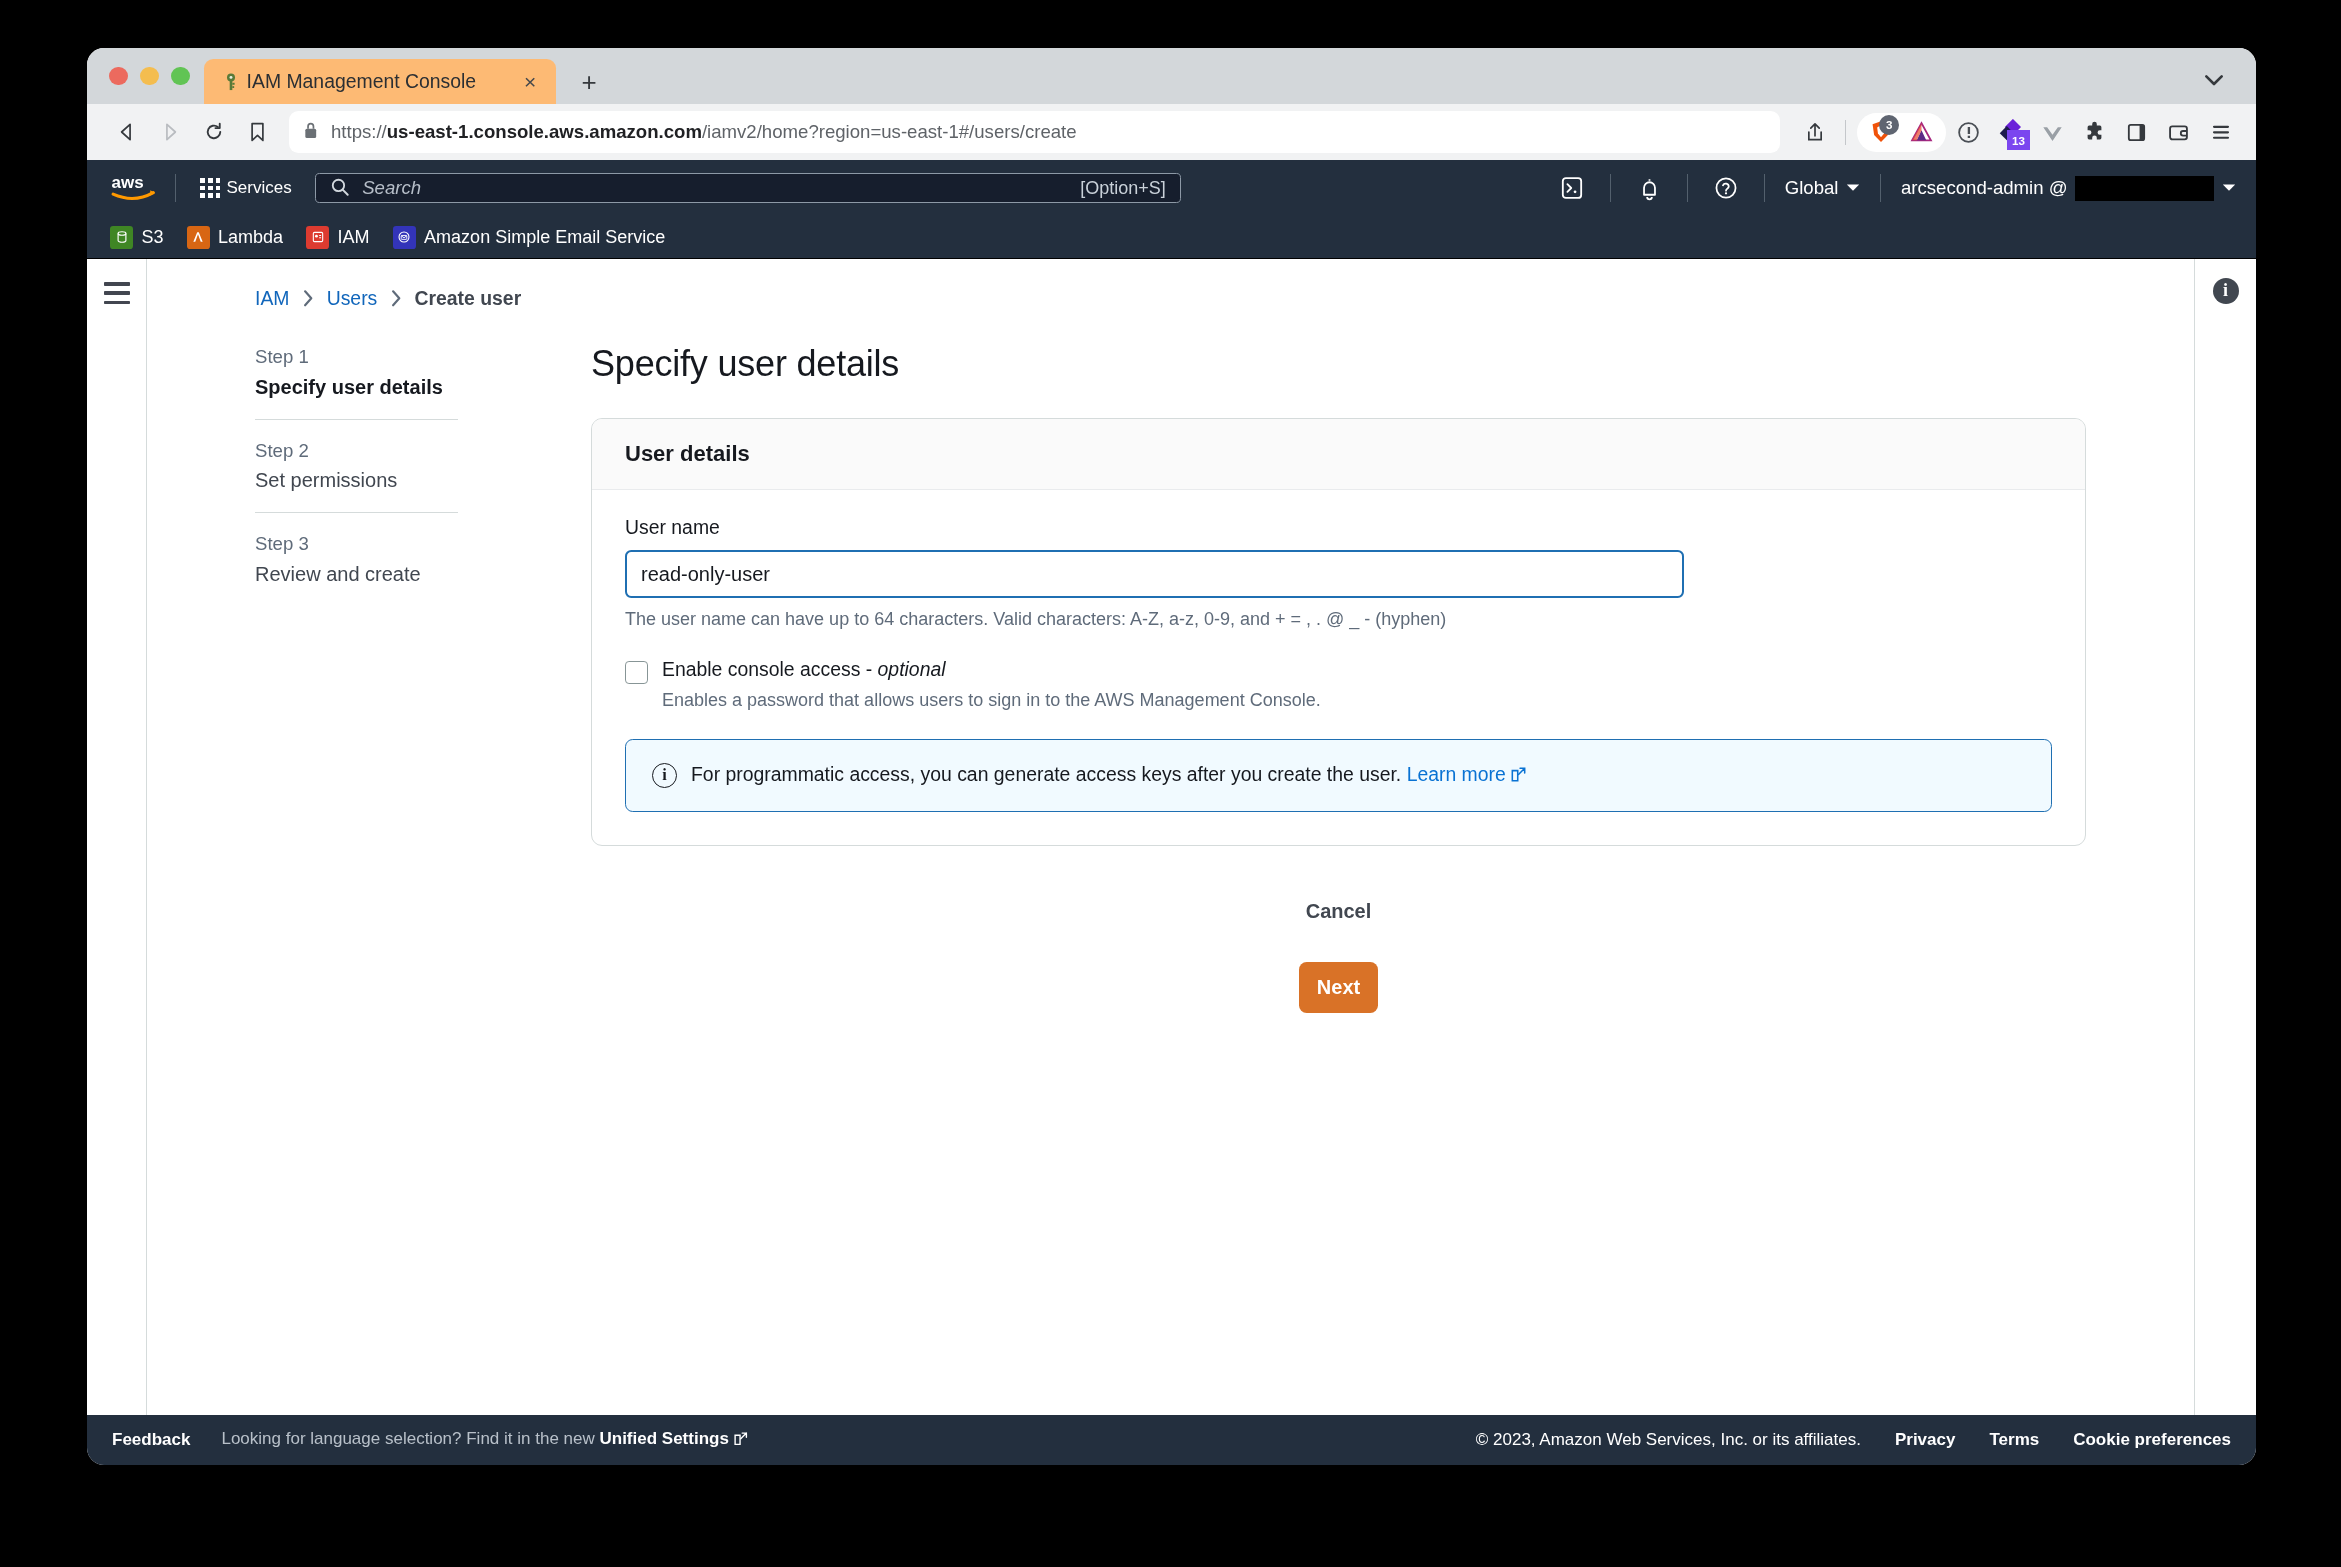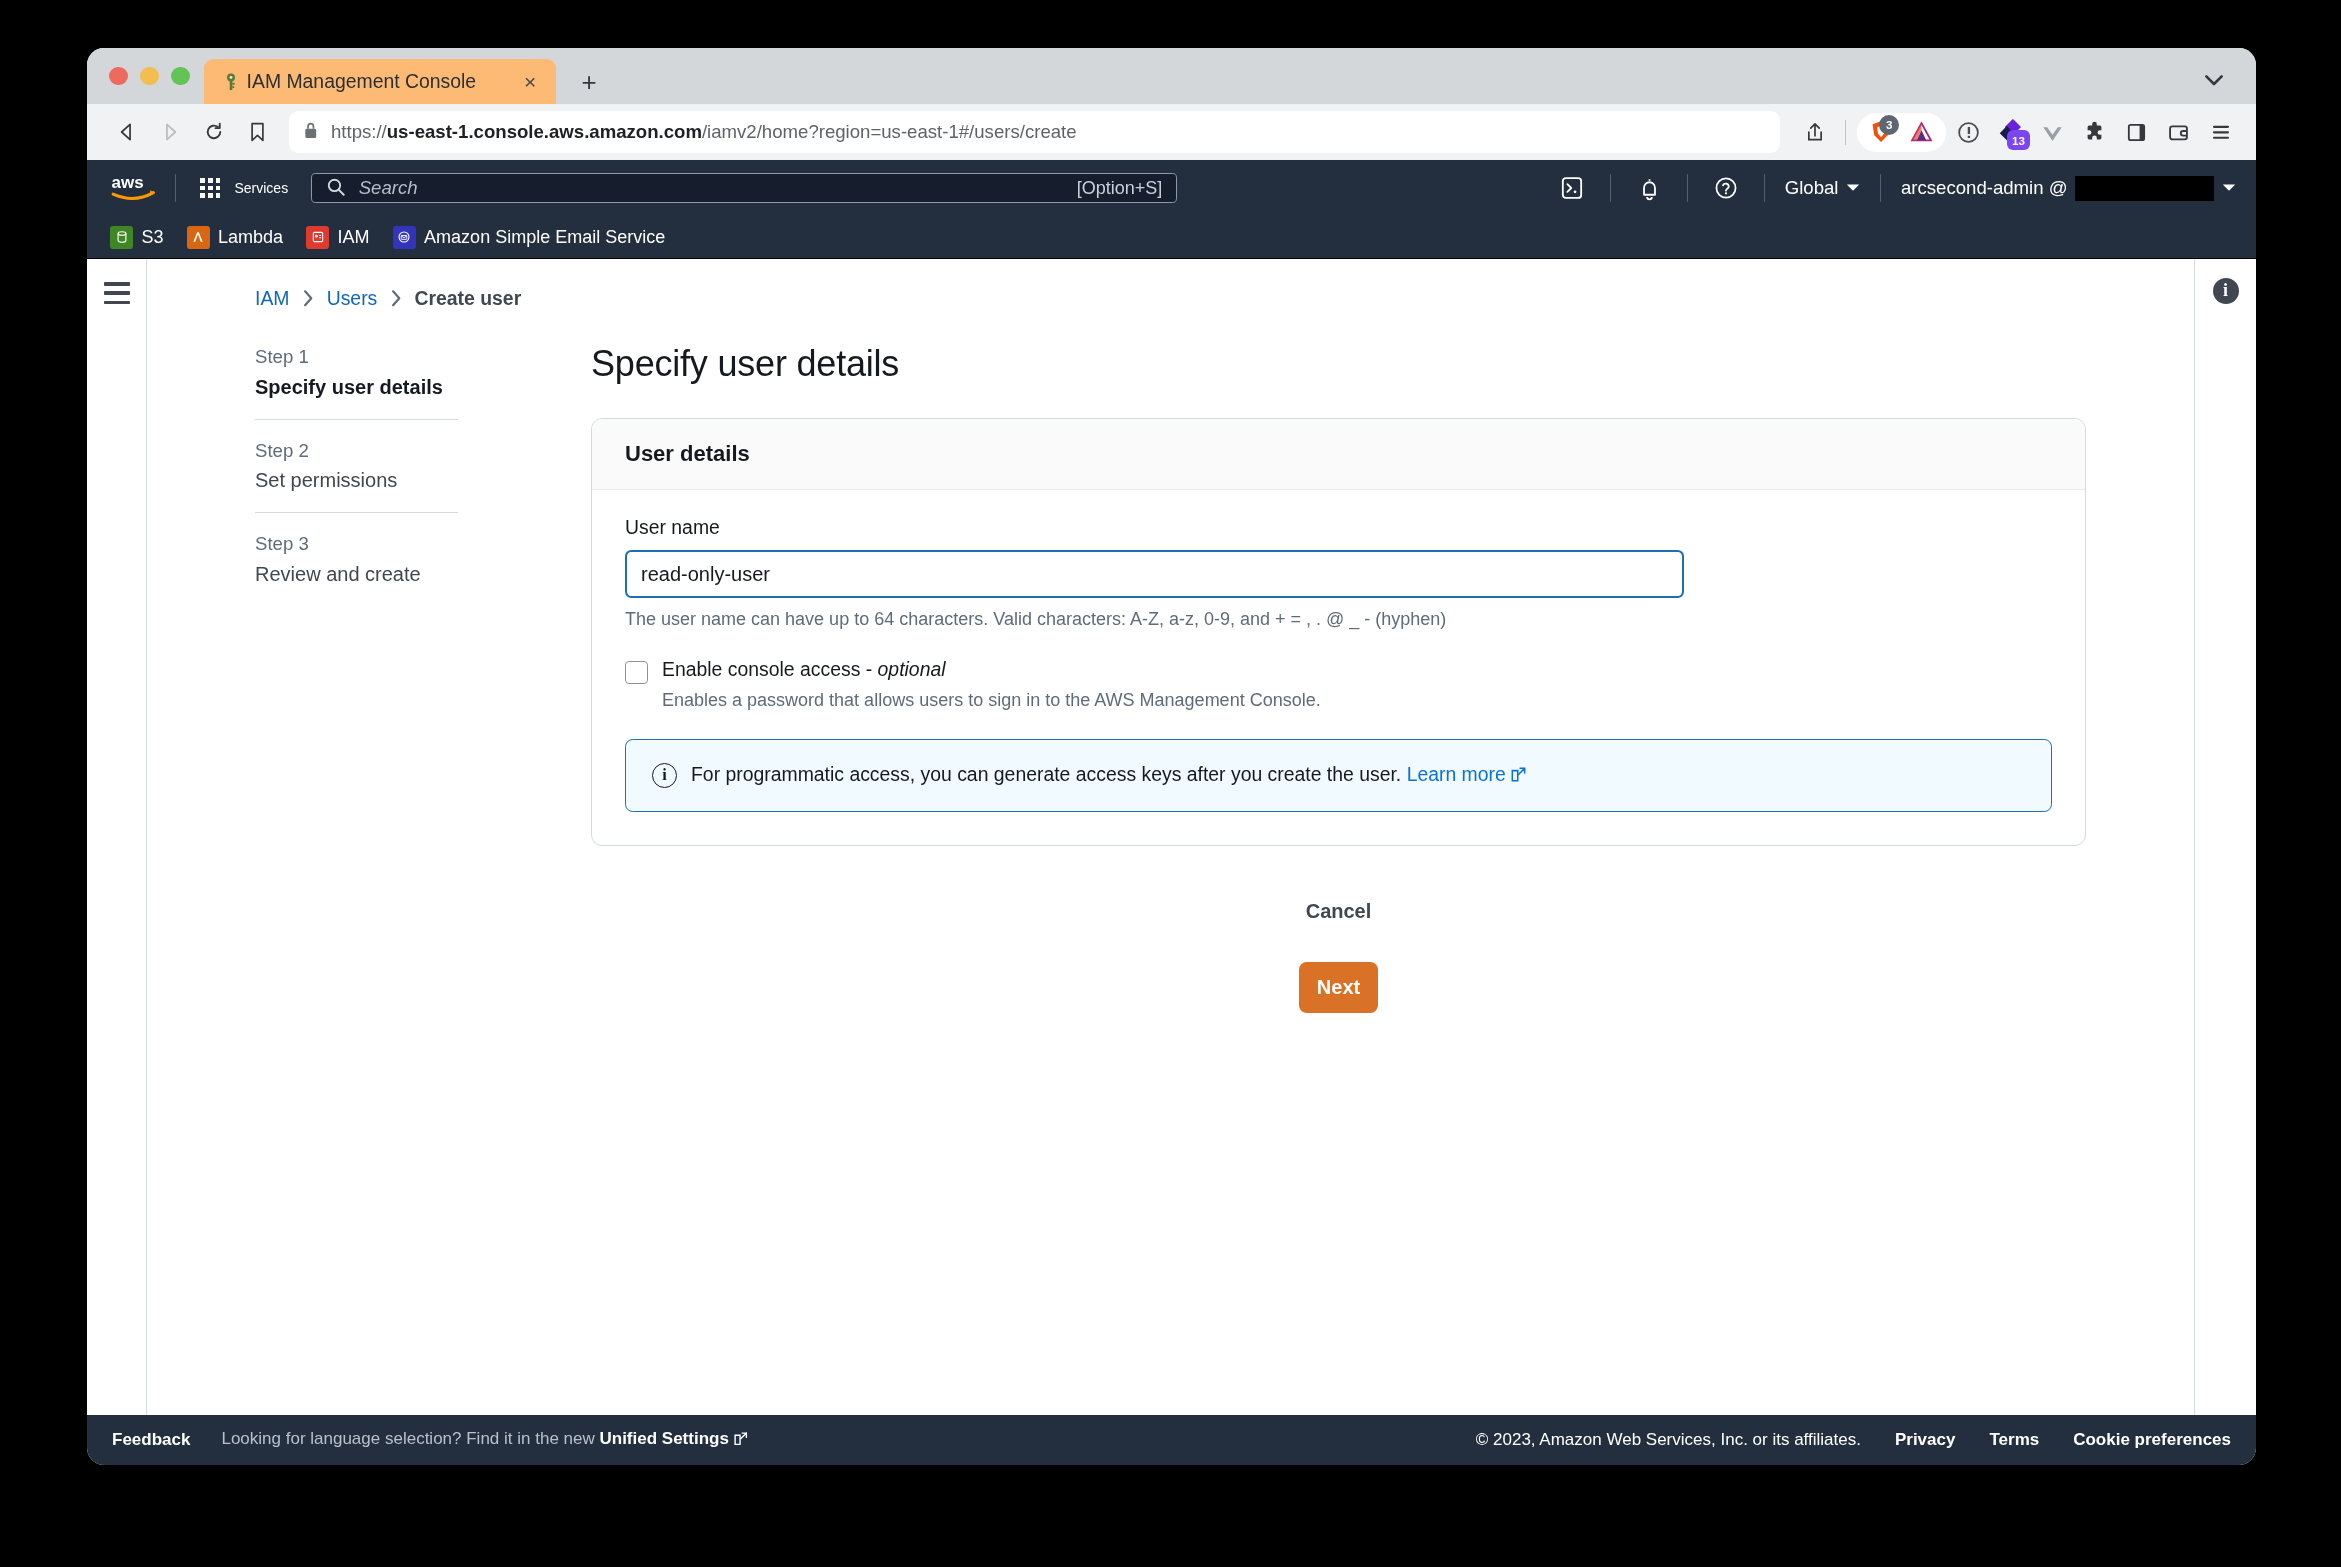--- a/index.html
+++ b/index.html
@@ -126,42 +126,42 @@
   }
   .badge-count {
     position: absolute;
     font-size: 11.6px; font-weight: 700; color: #ffffff;
     border-radius: 50%;
     width: 20px; height: 20px;
     display: flex; align-items: center; justify-content: center;
   }
   .badge-shield { background: #5f6571; right: 1.5px; top: 2.3px; }
   .badge-square {
-    background: #7b46ef; border-radius: 6px;
+    background: #7b46ef; border-radius: 0;
     width: 23px; height: 20px; right: 0px; bottom: 1.5px;
   }
 
   
   .aws-top {
     height: 56px;
     background: #232f3e;
     display: flex; align-items: center;
     padding: 0 20px 0 23px;
     gap: 0;
     flex: 0 0 56px;
   }
   .aws-logo {
     width: 48px; height: 34px;
     display: flex; align-items: center; justify-content: center;
     position: relative;
   }
   .vbar { width: 0.8px; height: 28px; background: #53606d; margin: 0 17px; }
   .services-btn {
-    display: flex; align-items: center; gap: 14px;
-    color: #ffffff; font-size: 14px;
+    display: flex; align-items: center; gap: 6px;
+    color: #ffffff; font-size: 17px;
     padding: 6.2px 7.7px;
     justify-content: center;
   }
   .waffle {
     display: grid;
     grid-template-columns: repeat(3, 4.6px);
     grid-template-rows: repeat(3, 4.6px);
     gap: 3.1px;
   }
   .waffle i { background: #ffffff; display: block; width: 4.6px; height: 4.6px; }

